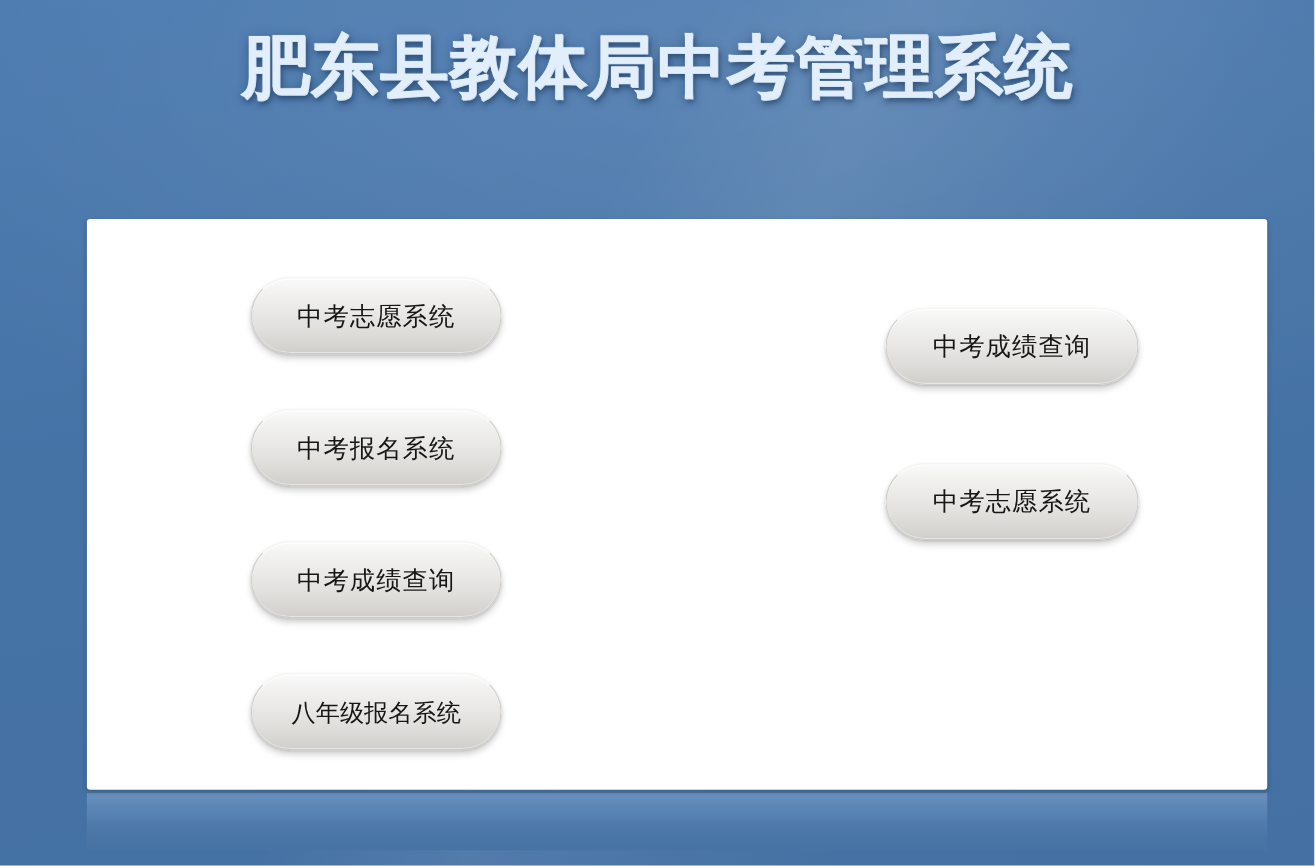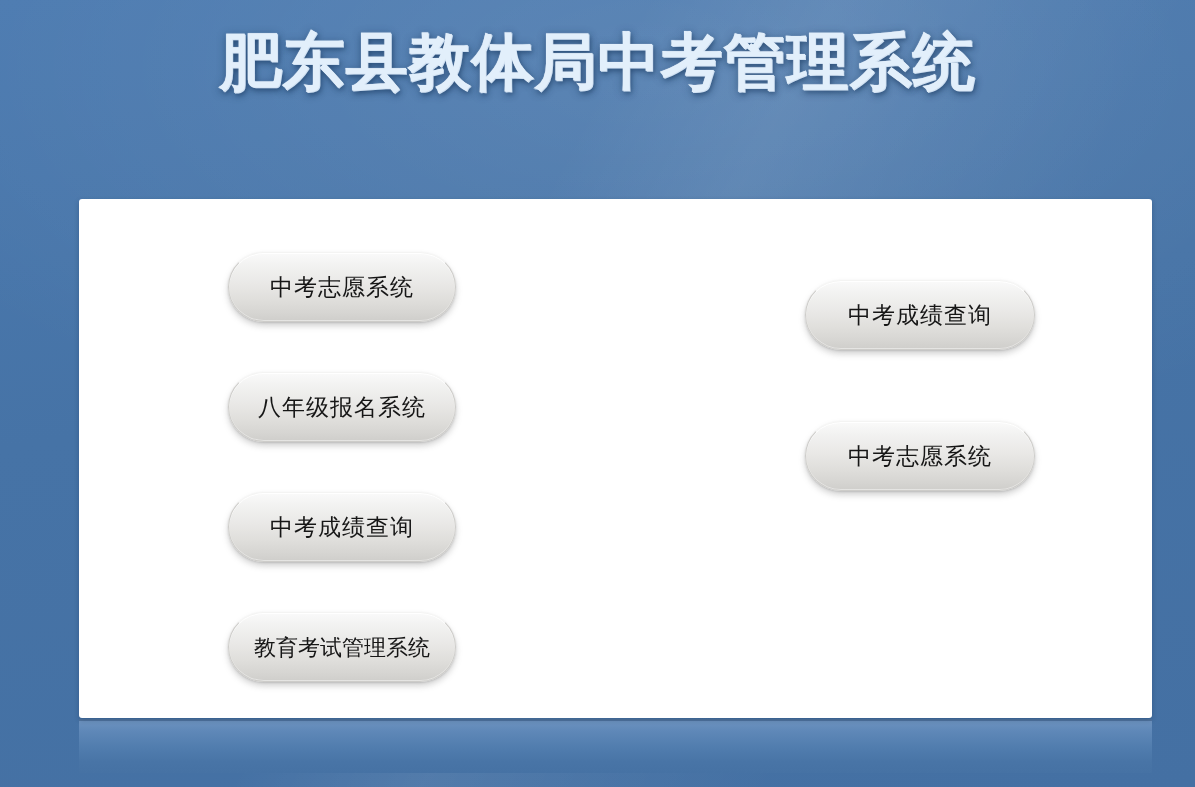--- a/index.html
+++ b/index.html
@@ -160,29 +160,29 @@
 
   <div class="footer-band"></div>
 
   <div class="col col-left">
 
     <div class="btn">
       <span class="btn-label">中考志愿系统</span>
     </div>
 
     <div class="btn">
-      <span class="btn-label">八年级报名系统</span>
+      <span class="btn-label">中考报名系统</span>
     </div>
 
     <div class="btn">
       <span class="btn-label">中考成绩查询</span>
     </div>
 
     <div class="btn">
-      <span class="btn-label tight">教育考试管理系统</span>
+      <span class="btn-label tight">八年级报名系统</span>
     </div>
 
   </div>
 
   <div class="col col-right">
 
     <div class="btn btn-right">
       <span class="btn-label">中考成绩查询</span>
     </div>
 

